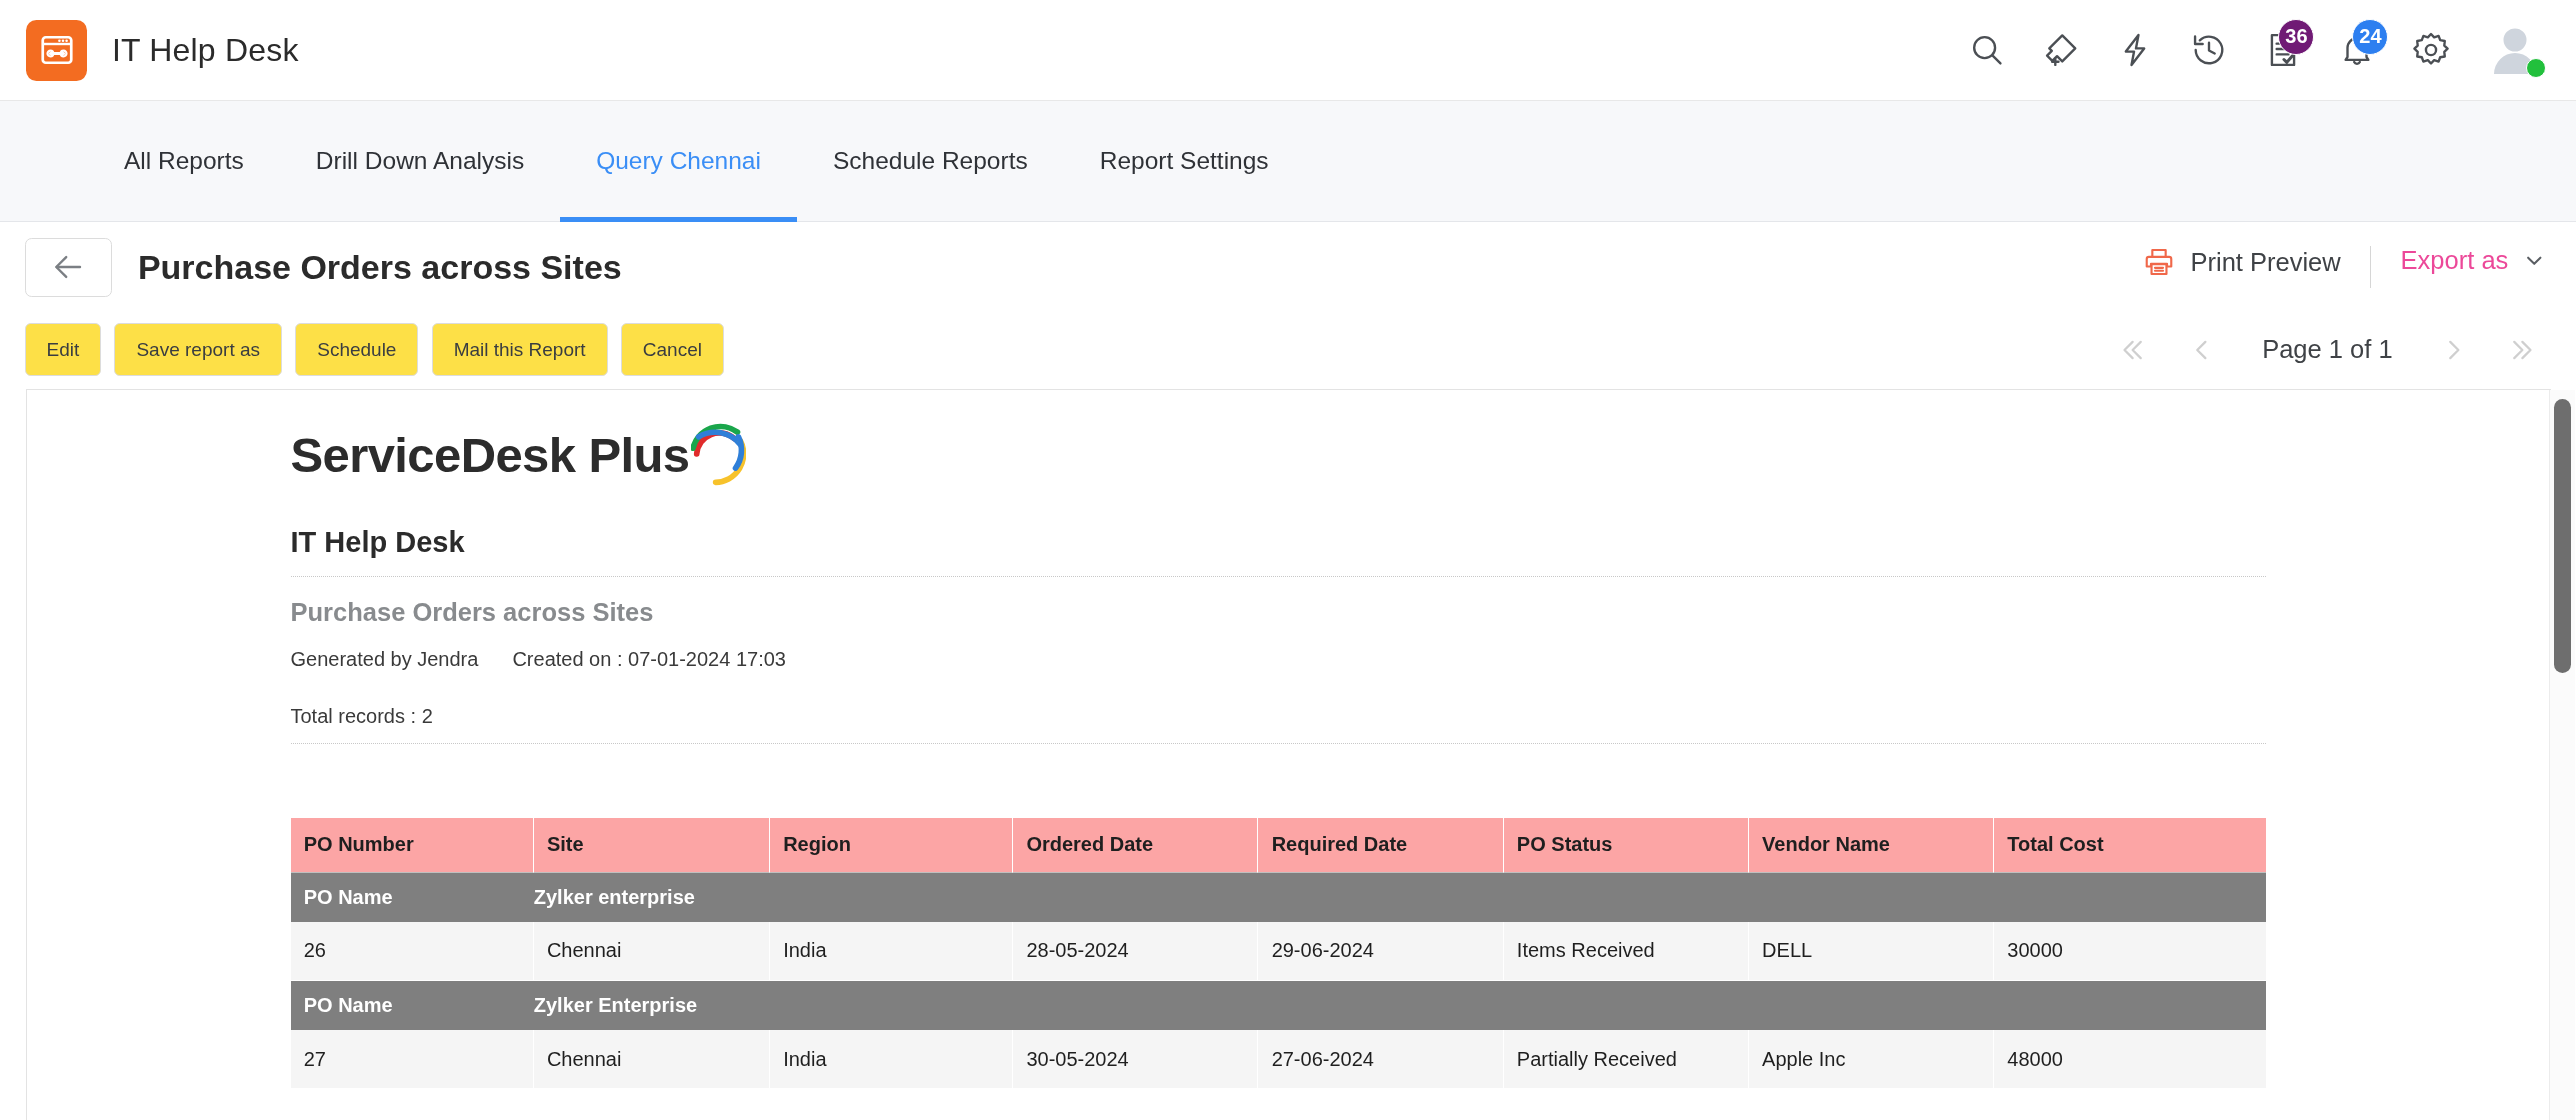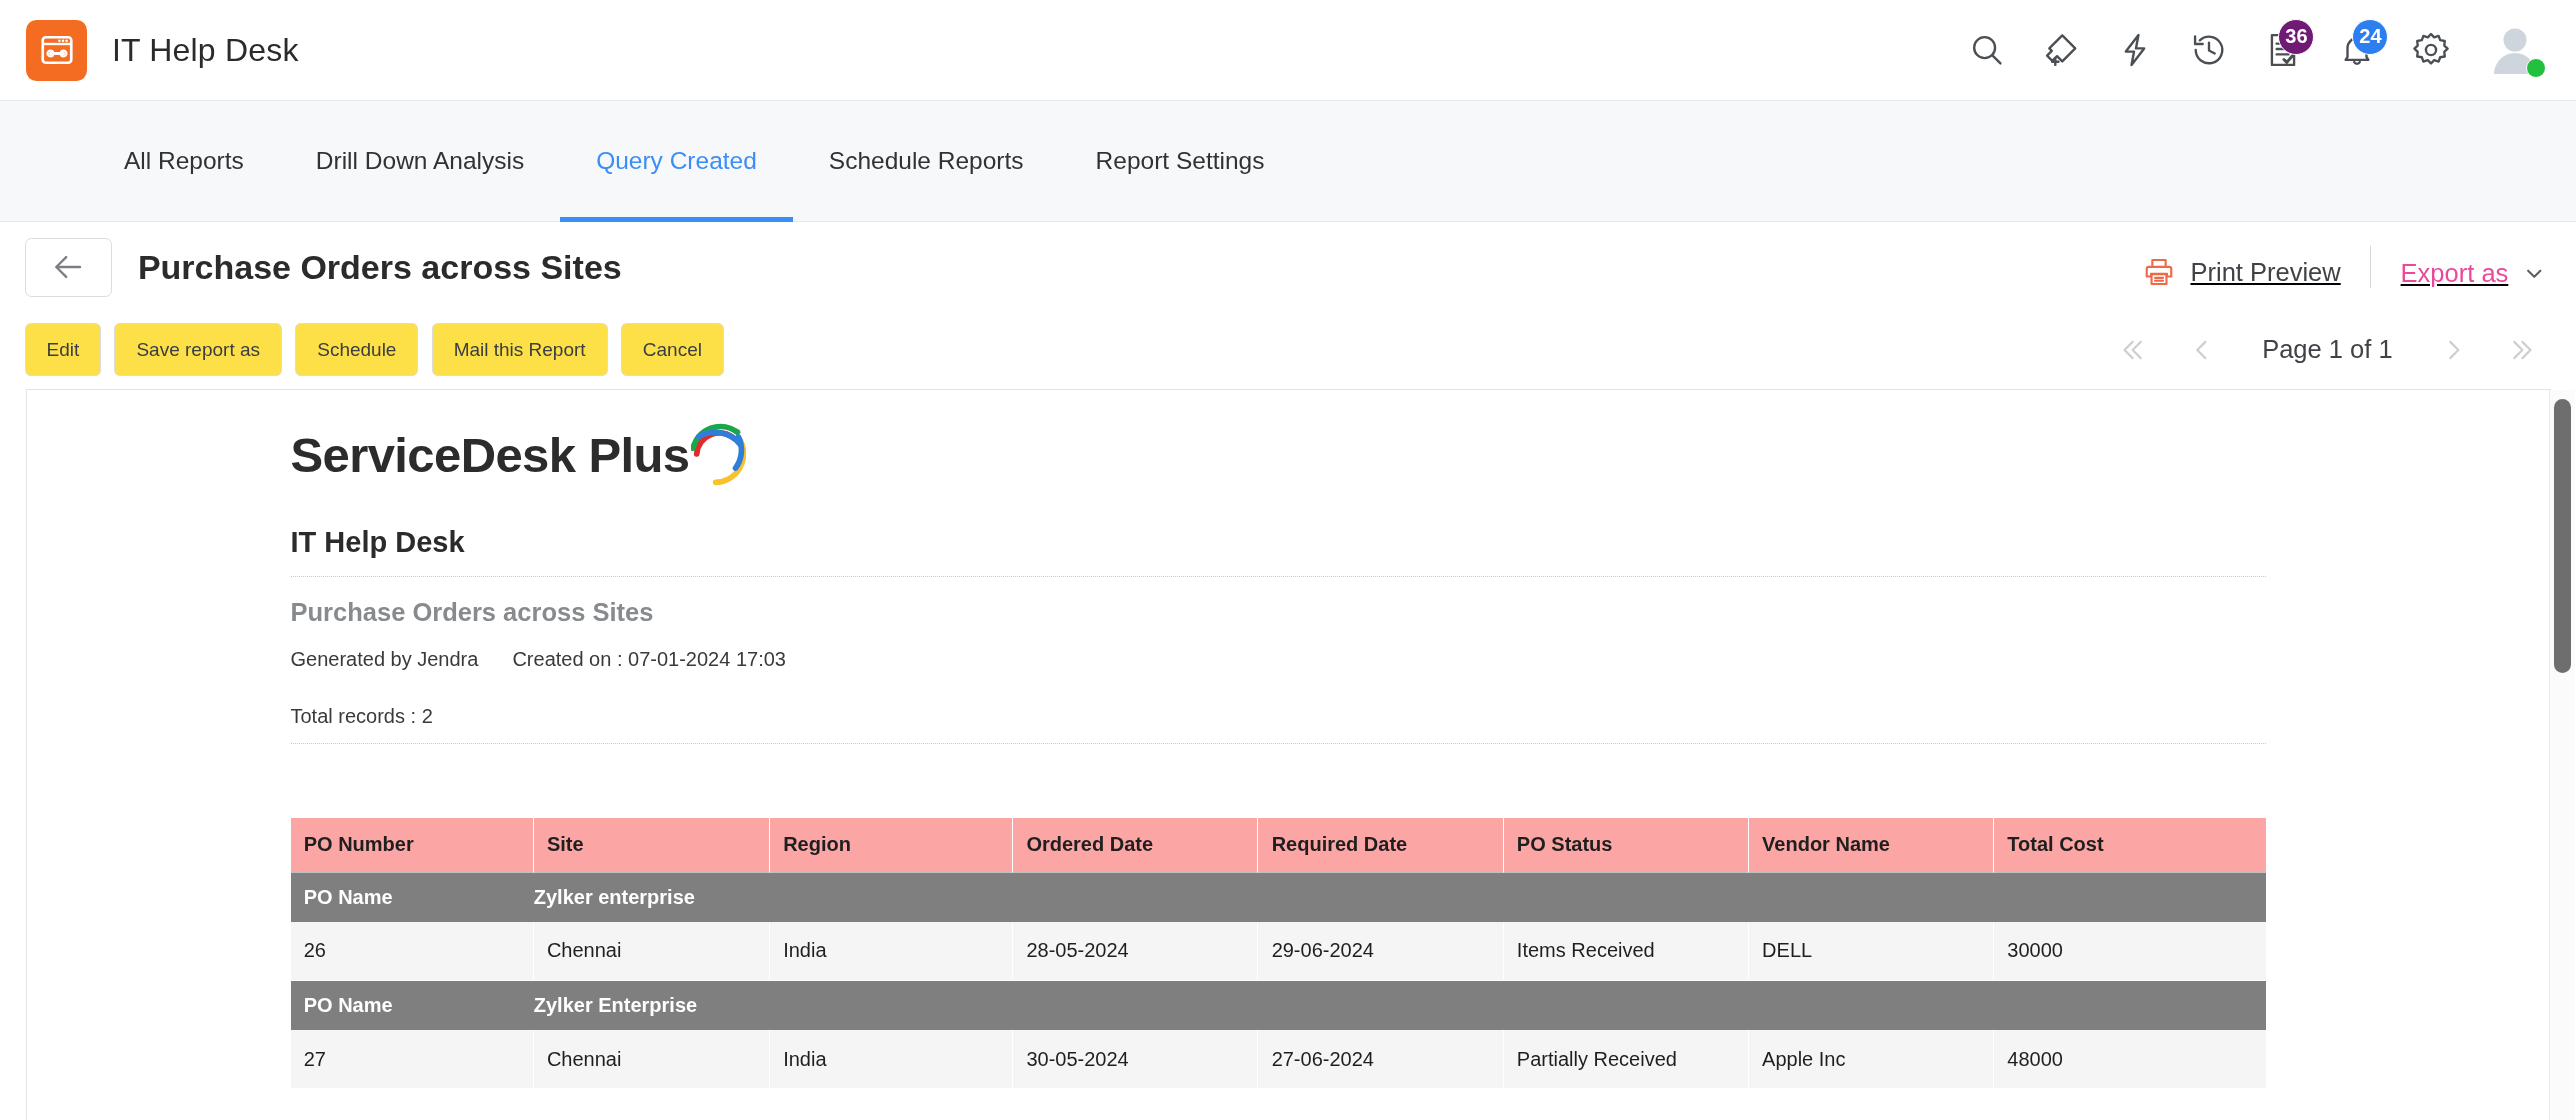--- a/index.html
+++ b/index.html
@@ -107,21 +107,21 @@
     display: flex; align-items: center; justify-content: center;
     cursor: pointer;
   }
   .page-title {
     margin-left: 26.4px;
     font-size: 34px; font-weight: bold;
     color: #2b2b2b;
   }
   .titlerow-right {
     margin-left: auto; margin-right: 30px;
-    display: flex; align-items: flex-end; gap: 5px; text-decoration: underline;
+    display: flex; align-items: flex-start; gap: 5px;
   }
   .print-prev {
     display: flex; align-items: center; gap: 15px;
     font-size: 25.5px; color: #3f4246;
     cursor: pointer;
     padding-right: 24.5px;
   }
   .vdiv { width: 0.9px; height: 42px; background: #d6d6d6; }
   .export-as {
     display: flex; align-items: center; gap: 13.2px;
@@ -346,21 +346,21 @@
       </svg>
       <span class="online-dot"></span>
     </div>
 
   </div>
 </div>
 
 <div class="tabbar">
   <div class="tab">All Reports</div>
   <div class="tab">Drill Down Analysis</div>
-  <div class="tab active">Query Created</div>
+  <div class="tab active">Query Chennai</div>
   <div class="tab">Schedule Reports</div>
   <div class="tab">Report Settings</div>
 </div>
 
 <div class="titlerow">
   <div class="back-btn">
     <svg width="36" height="36" viewBox="0 0 24 24" fill="none" stroke="#7b7f84" stroke-width="1.6">
       <line x1="20" y1="12" x2="4.5" y2="12" stroke-linecap="round"></line>
       <polyline points="10.8,5.4 4.2,12 10.8,18.6" stroke-linecap="round" stroke-linejoin="round"></polyline>
     </svg>

